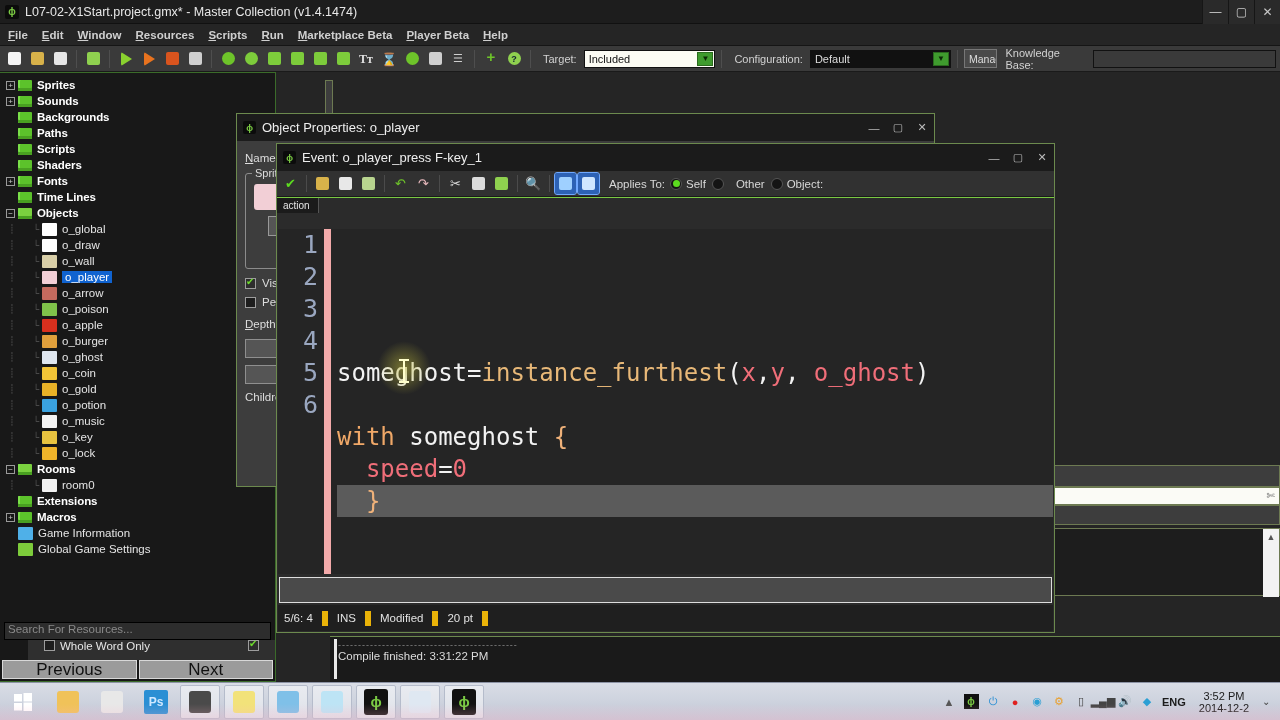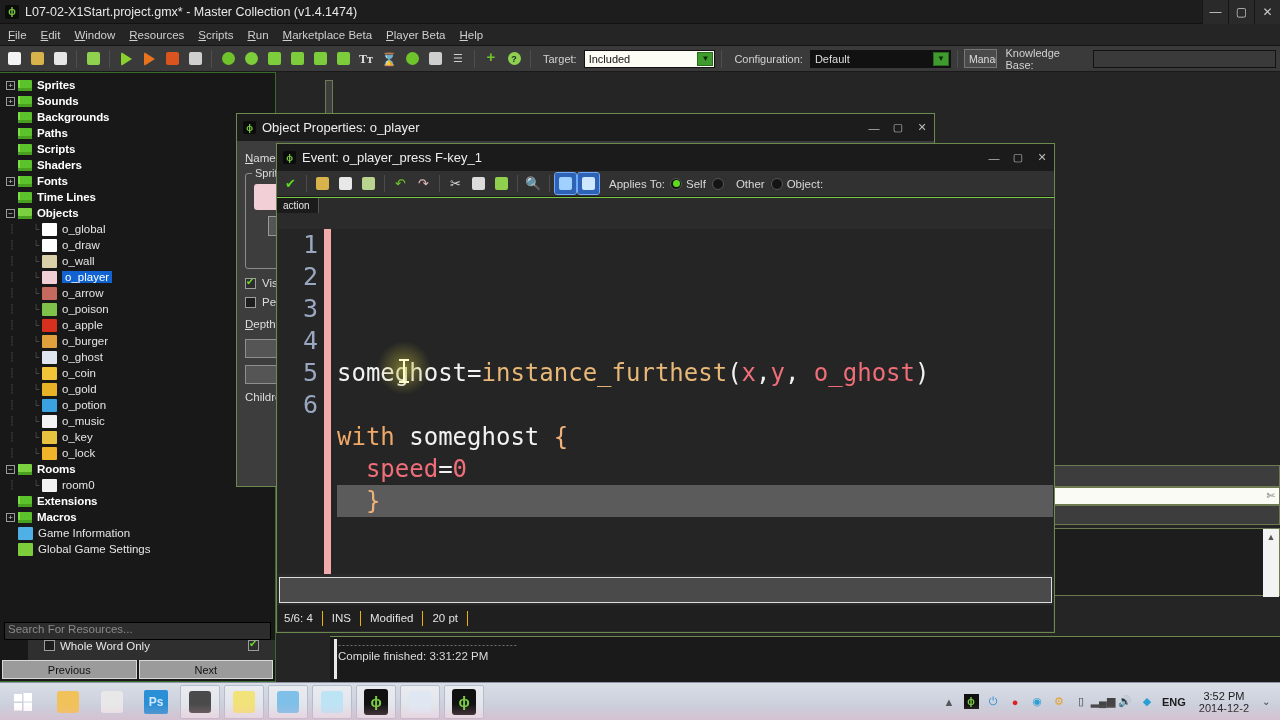--- a/index.html
+++ b/index.html
@@ -25,21 +25,21 @@
   }
   .winbtns { margin-left:auto; display:flex; height:100%; }
   .winbtns div {
     width:26px;height:24px;display:flex;align-items:center;justify-content:center;
     color:#c9c9c9;font-size:12px; background:#2a2a2a; border-left:1px solid #161616;
   }
 
   
   #menubar {
     height:22px; background:#252525; display:flex; align-items:center;
-    padding-left:8px; gap:14px; border-bottom:1px solid #151515;
+    padding-left:8px; gap:14px; border-bottom:1px solid #151515;font-weight:bold;
   }
   #menubar span { color:#cfcfcf; font-size:11.5px; cursor:default; }
   #menubar span .u { text-decoration:underline; }
 
   
   #toolbar {
     height:26px; background:#3a3a3a; border-bottom:1px solid #1a1a1a;
     display:flex; align-items:center; padding:0 4px; gap:3px;
   }
   .tbtn { width:20px;height:20px;display:flex;align-items:center;justify-content:center;border-radius:2px; }
@@ -88,21 +88,21 @@
     height:18px; margin:2px 4px 0 4px; background:#2d2d2d; border:1px solid #000;
     color:#8a8a8a; font-size:11.5px; display:flex; align-items:flex-start; padding-left:3px;
   }
   #wwrow { height:20px; display:flex; align-items:flex-start; padding:0 16px; gap:5px; background:#2f2f2f;margin-left:28px;}
   .cb { width:11px;height:11px;background:#1d1d1d;border:1px solid #9d9d9d;flex:none; }
   .cb.on { background:#2d2d2d; }
   .cb.on:after { content:"✔"; color:#6ddb2c; font-size:10px; display:block; margin:-3px 0 0 0; }
   #wwrow span { color:#e6e6e6; font-size:11.5px; }
   #navrow { height:21px; display:flex; gap:2px; padding:0 2px 2px 2px; }
   #navrow div {
-    flex:1; background:#9b9b9b; border:1px solid #d8d8d8; color:#111; font-size:11px;
+    flex:1; background:#9b9b9b; border:1px solid #d8d8d8; color:#111; font-size:17px;
     display:flex;align-items:center;justify-content:center;
   }
   #logo {
     position:absolute; left:0; bottom:0; width:276px; height:38px; background:#111;
     display:flex; align-items:center; justify-content:center; gap:6px;
   }
   #logo .mark { color:#7ac943; font-size:26px; font-weight:bold; letter-spacing:-6px; }
   #logo .txt { color:#fff; font-size:15px; font-weight:bold; line-height:14px; }
 
   
@@ -180,21 +180,21 @@
   }
   #icaret:before, #icaret:after { content:""; position:absolute; left:-4px; width:10px; height:2px; background:#ffffcc; }
   #icaret:before { top:0; } #icaret:after { bottom:0; }
   #cursorglow { position:absolute; left:46px; top:112px; width:54px;height:54px;border-radius:50%;
                 background:radial-gradient(circle, rgba(190,185,60,.55) 0%, rgba(150,145,40,0) 70%); }
   #argbar { position:absolute; left:2px; right:2px; bottom:29px; height:26px; background:#4a4a4a; border:1px solid #ddd; }
   #cestatus {
     position:absolute; left:1px; right:1px; bottom:1px; height:26px; background:#1f1f1f;
     display:flex; align-items:center; color:#e2e2e2; font-size:11.5px;
   }
-  #cestatus div { border-right:1px solid #eab308; height:15px; display:flex; align-items:center; padding:0 9px; }
+  #cestatus div { border-right:6px solid #eab308; height:15px; display:flex; align-items:center; padding:0 9px; }
   #cestatus div:first-child { padding-left:6px; }
 
   
   #compileout {
     position:absolute; left:330px; top:636px; right:0; height:46px;
     background:#1a1a1a; border-top:1px solid #6c8a4e; color:#dcdcdc;
     font-size:11.5px; padding:3px 0 0 8px; overflow:hidden;
   }
   #compileout .dash { color:#888; letter-spacing:1px; font-size:9px; }
   #compileout .vbar { position:absolute; left:4px; top:2px; width:3px; height:40px; background:#e8e8e8; }

